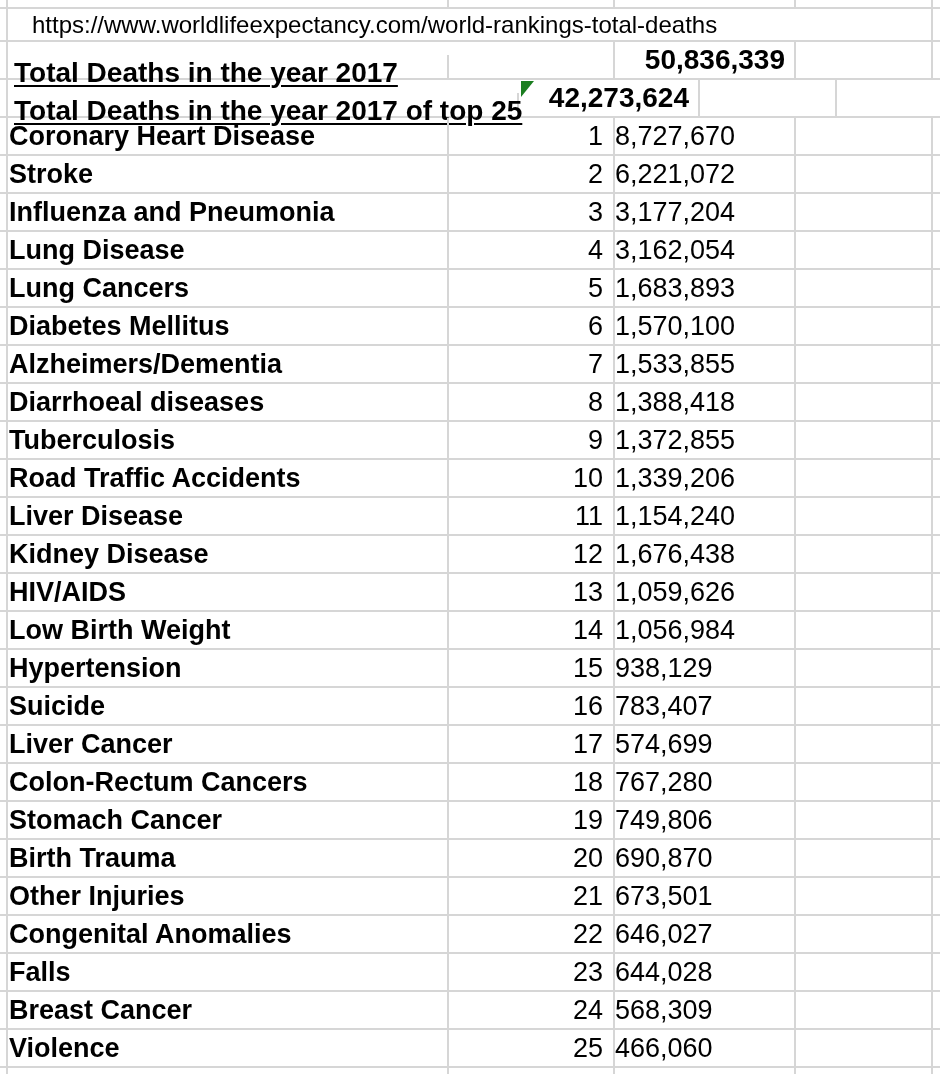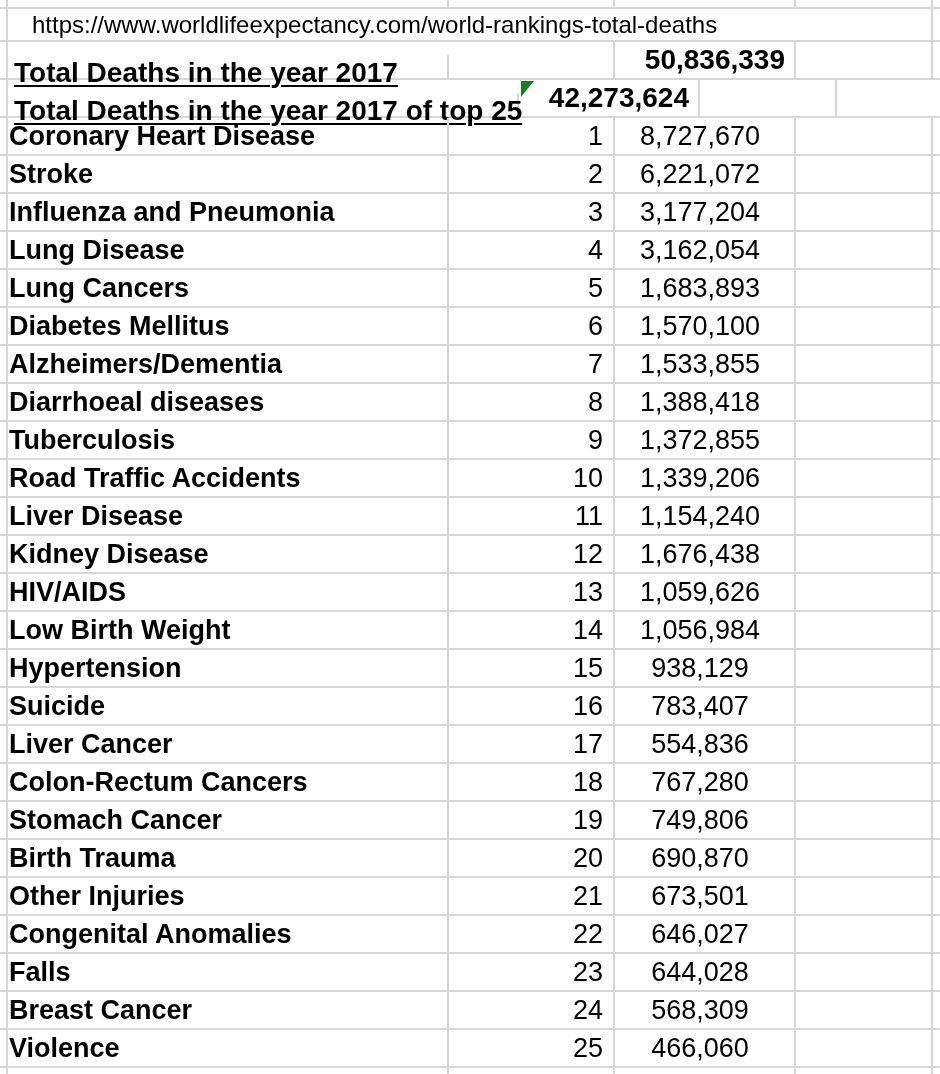--- a/index.html
+++ b/index.html
@@ -77,21 +77,21 @@
   }
   .d-rank {
     font-size: 27px;
     line-height: 36px;
     text-align: right;
     padding-right: 10px;
   }
   .d-val {
     font-size: 27px;
     line-height: 36px;
-    text-align: center;
+    text-align: left;
     padding-right: 9px;
   }
 
   .flag {
     position: absolute;
     left: 2px;
     top: 1px;
     width: 13px;
     height: 16px;
     background: var(--flag, #1b7e20);
@@ -280,21 +280,21 @@
     <div class="cell c-b d-rank">16</div>
     <div class="cell c-c d-val">783,407</div>
     <div class="cell c-d"></div>
     <div class="cell c-right"></div>
   </div>
 
   <div class="row r-data">
     <div class="cell c-left"></div>
     <div class="cell c-a d-cause">Liver Cancer</div>
     <div class="cell c-b d-rank">17</div>
-    <div class="cell c-c d-val">554,836</div>
+    <div class="cell c-c d-val">574,699</div>
     <div class="cell c-d"></div>
     <div class="cell c-right"></div>
   </div>
 
   <div class="row r-data">
     <div class="cell c-left"></div>
     <div class="cell c-a d-cause">Colon-Rectum Cancers</div>
     <div class="cell c-b d-rank">18</div>
     <div class="cell c-c d-val">767,280</div>
     <div class="cell c-d"></div>

